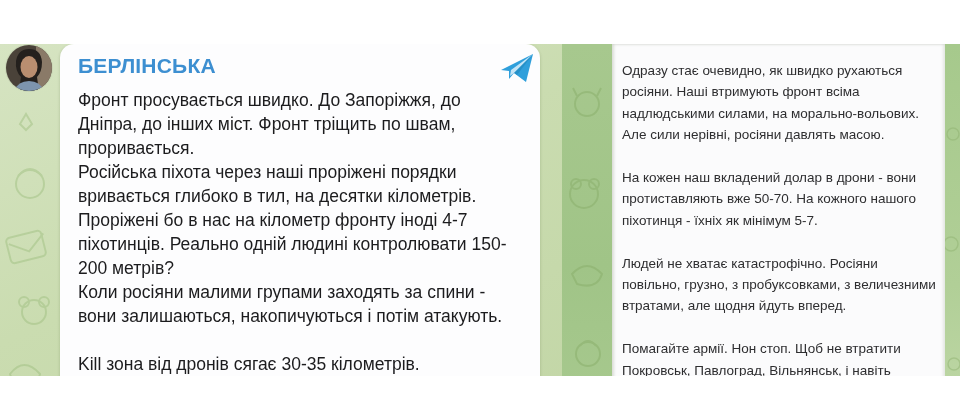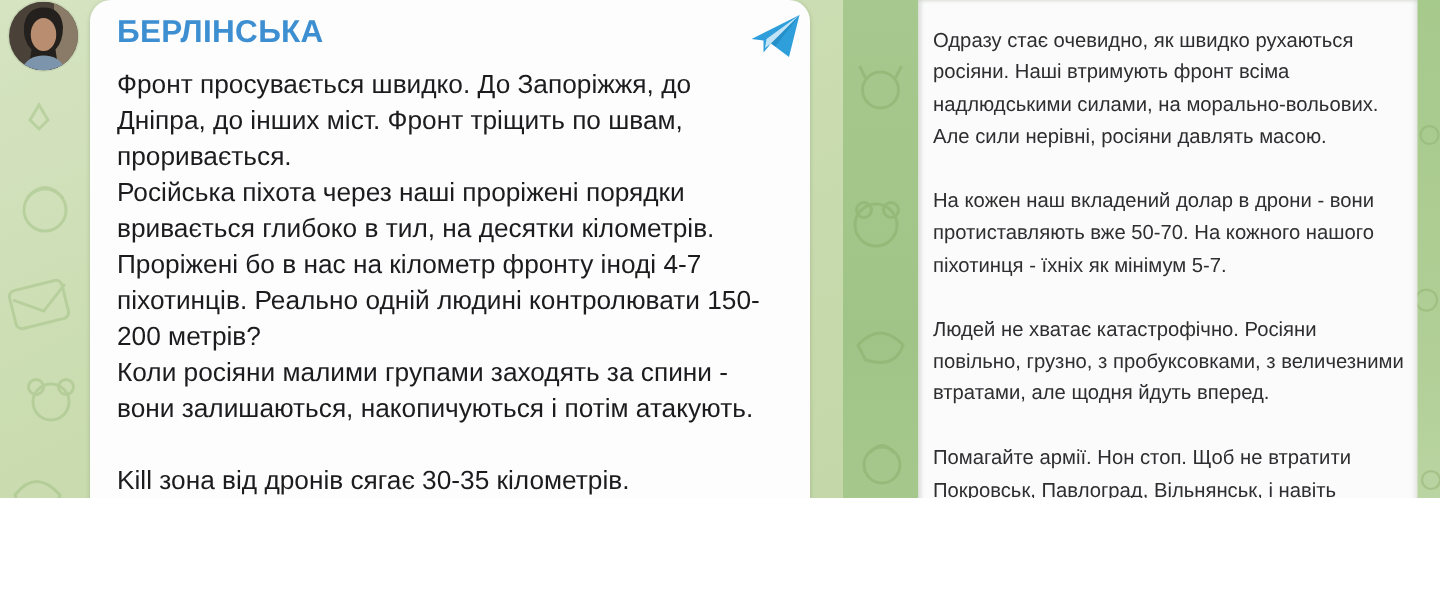--- a/index.html
+++ b/index.html
@@ -3,20 +3,21 @@
 <meta charset="utf-8">
 <style>
   * { margin: 0; padding: 0; box-sizing: border-box; }
   html, body { background: #ffffff; }
   .shot {
     position: relative;
     width: 960px; height: 332px;
     overflow: hidden;
     font-family: "Liberation Sans", sans-serif;
     display: flex;
+    margin-top: 44px;
   }
   
   .left-screenshot {
     position: relative;
     width: 562px; height: 403px;
     background: linear-gradient(155deg, #d6e4c2 0%, #cadcb0 45%, #c2d6a6 100%);
     flex: none;
   }
   .doodles { position: absolute; inset: 0; opacity: 0.45; pointer-events: none; }
   .avatar {

